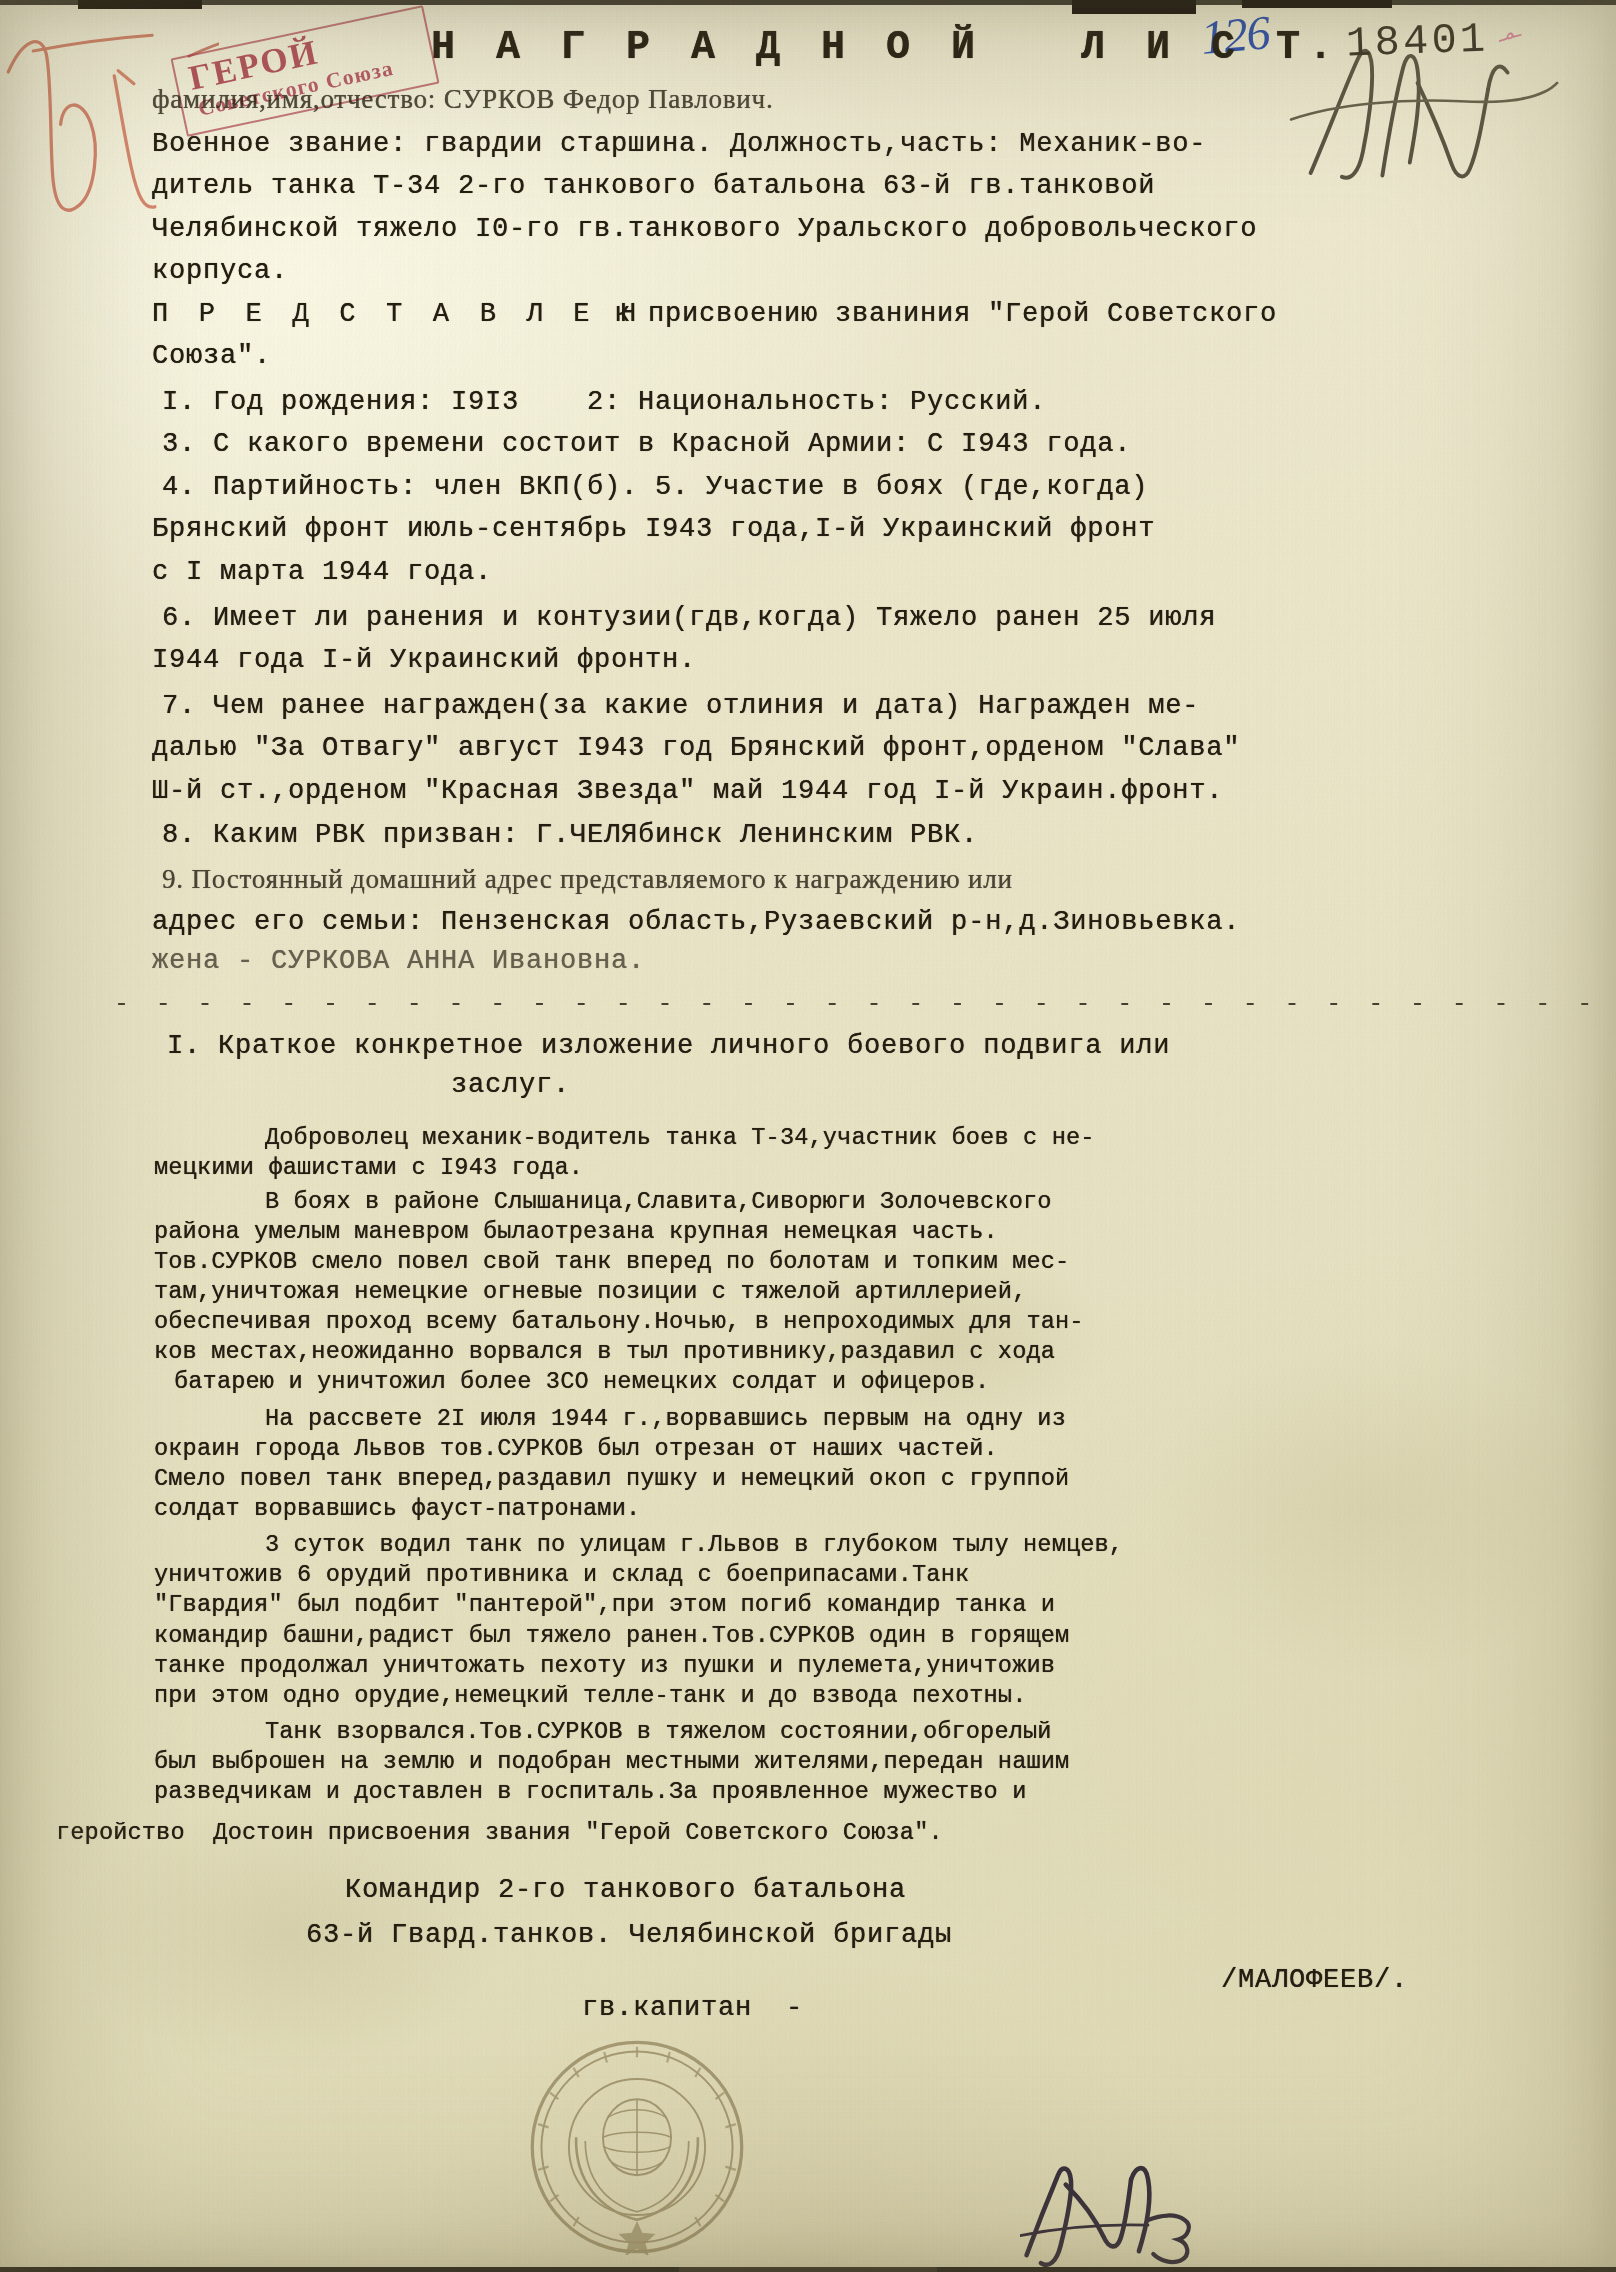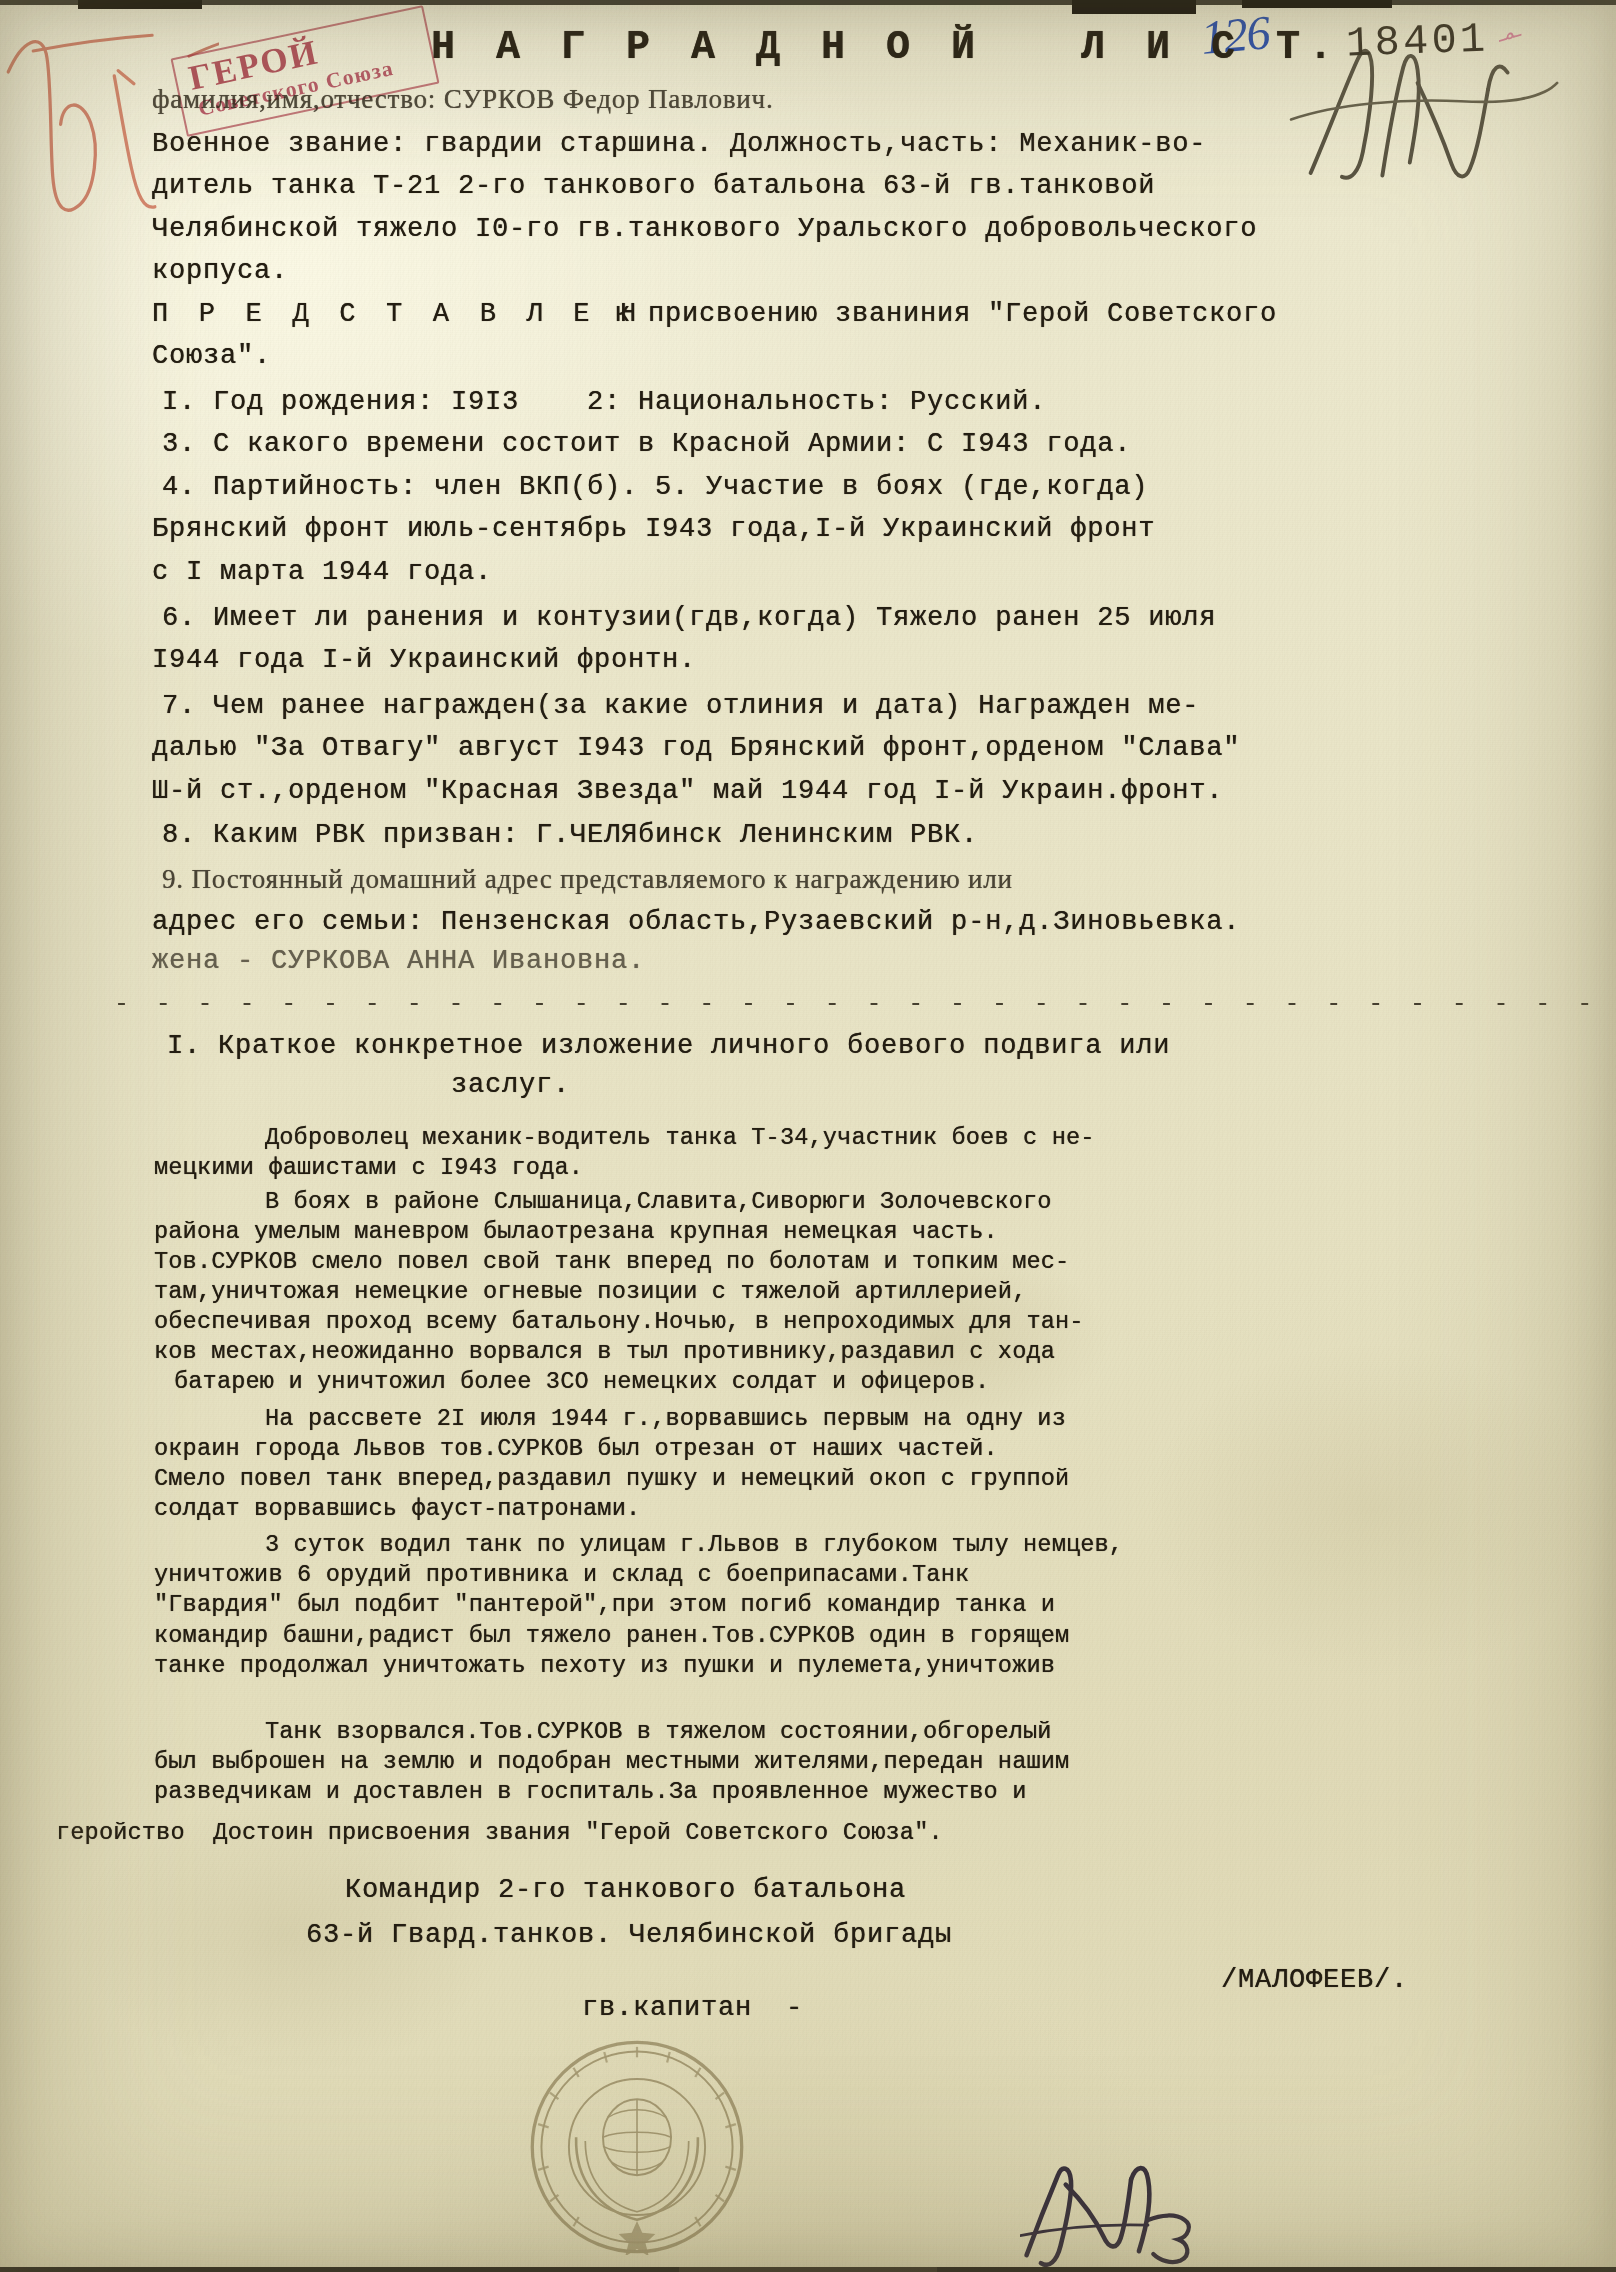--- a/index.html
+++ b/index.html
@@ -123,21 +123,21 @@
     <path d="M150 214 C160 150 172 86 182 48 C188 24 200 24 204 52 C210 94 200 150 192 194" stroke="#3a3424" stroke-width="6" stroke-linecap="round"></path>
     <path d="M204 72 C226 118 244 162 256 196 C264 218 276 222 284 204 C296 176 304 128 312 82" stroke="#3a3424" stroke-width="6" stroke-linecap="round"></path>
     <path d="M312 82 C318 46 330 38 342 56" stroke="#3a3424" stroke-width="6" stroke-linecap="round"></path>
     <path d="M10 128 C80 104 180 96 270 100 C340 104 396 96 418 72" stroke="#4a4430" stroke-width="4" stroke-linecap="round"></path>
   </svg>
 
   <div class="t hdr" style="left:431px;top:25px;">Н А Г Р А Д Н О Й   Л И С Т.</div>
 
   <div class="t l1 faded" style="left:152px;top:86px;">фамилия,имя,отчество: СУРКОВ Федор Павлович.</div>
   <div class="t l1" style="left:152px;top:131px;">Военное звание: гвардии старшина. Должность,часть: Механик-во-</div>
-  <div class="t l1" style="left:152px;top:173px;">дитель танка Т-21 2-го танкового батальона 63-й гв.танковой</div>
+  <div class="t l1" style="left:152px;top:173px;">дитель танка Т-34 2-го танкового батальона 63-й гв.танковой</div>
   <div class="t l1" style="left:152px;top:216px;">Челябинской тяжело I0-го гв.танкового Уральского добровольческого</div>
   <div class="t l1" style="left:152px;top:258px;">корпуса.</div>
 
   <div class="t l1 spaced" style="left:152px;top:301px;">П Р Е Д С Т А В Л Е Н</div>
   <div class="t l1" style="left:614px;top:301px;">к присвоению званиния "Герой Советского</div>
   <div class="t l1" style="left:152px;top:343px;">Союза".</div>
 
   <div class="t l1" style="left:162px;top:389px;">I. Год рождения: I9I3    2: Национальность: Русский.</div>
   <div class="t l1" style="left:162px;top:431px;">3. С какого времени состоит в Красной Армии: С I943 года.</div>
   <div class="t l1" style="left:162px;top:474px;">4. Партийность: член ВКП(б). 5. Участие в боях (где,когда)</div>
@@ -176,20 +176,21 @@
   <div class="t body" style="left:265px;top:1407px;">На рассвете 2I июля 1944 г.,ворвавшись первым на одну из</div>
   <div class="t body" style="left:154px;top:1437px;">окраин города Львов тов.СУРКОВ был отрезан от наших частей.</div>
   <div class="t body" style="left:154px;top:1467px;">Смело повел танк вперед,раздавил пушку и немецкий окоп с группой</div>
   <div class="t body" style="left:154px;top:1497px;">солдат ворвавшись фауст-патронами.</div>
 
   <div class="t body" style="left:265px;top:1533px;">3 суток водил танк по улицам г.Львов в глубоком тылу немцев,</div>
   <div class="t body" style="left:154px;top:1563px;">уничтожив 6 орудий противника и склад с боеприпасами.Танк</div>
   <div class="t body" style="left:154px;top:1593px;">"Гвардия" был подбит "пантерой",при этом погиб командир танка и</div>
   <div class="t body" style="left:154px;top:1624px;">командир башни,радист был тяжело ранен.Тов.СУРКОВ один в горящем</div>
   <div class="t body" style="left:154px;top:1654px;">танке продолжал уничтожать пехоту из пушки и пулемета,уничтожив</div>
+  <div class="t body" style="left:154px;top:1684px;">при этом одно орудие,немецкий телле-танк и до взвода пехотны.</div>
 
   <div class="t body" style="left:265px;top:1720px;">Танк взорвался.Тов.СУРКОВ в тяжелом состоянии,обгорелый</div>
   <div class="t body" style="left:154px;top:1750px;">был выброшен на землю и подобран местными жителями,передан нашим</div>
   <div class="t body" style="left:154px;top:1780px;">разведчикам и доставлен в госпиталь.За проявленное мужество и</div>
 
   <div class="t body" style="left:56px;top:1821px;">геройство  Достоин присвоения звания "Герой Советского Союза".</div>
 
   <svg id="roundstamp" viewBox="0 0 330 330" fill="none">
     <circle cx="165" cy="165" r="160" stroke="#6b5a30" stroke-width="5"></circle>
     <circle cx="165" cy="165" r="146" stroke="#6b5a30" stroke-width="3"></circle>

